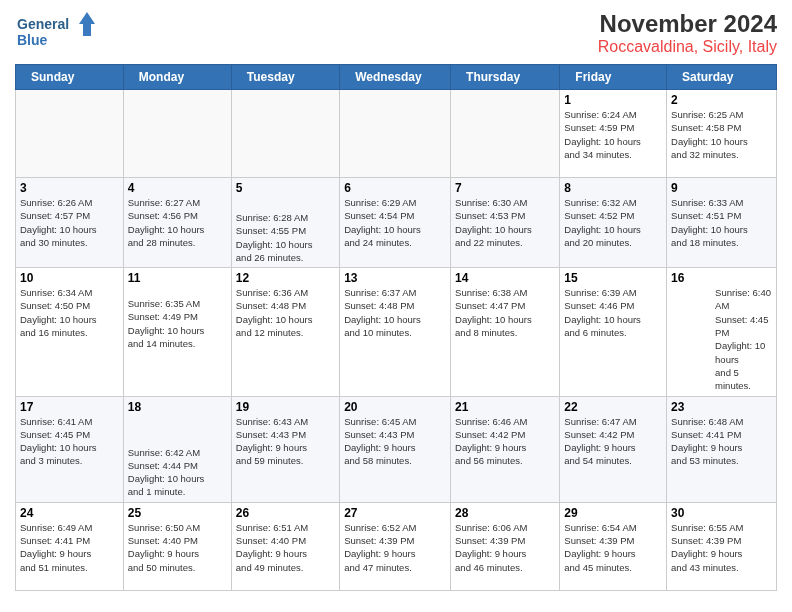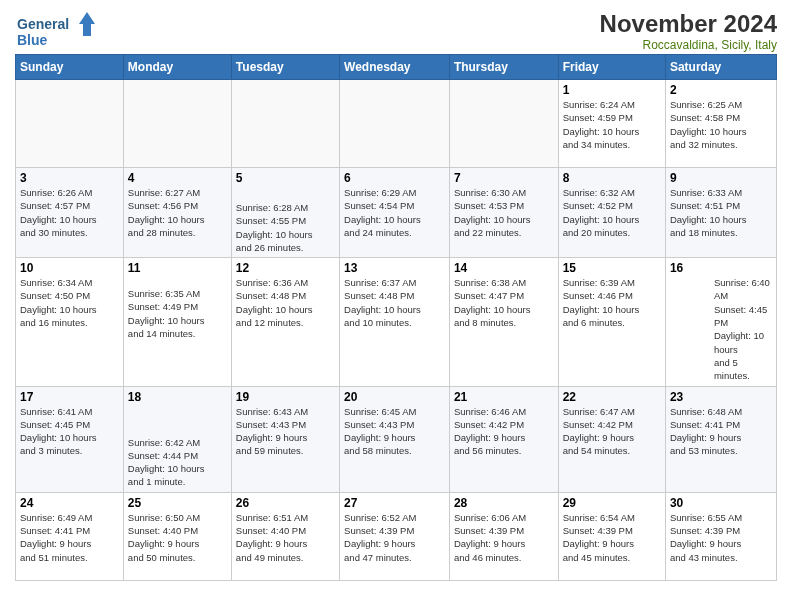--- a/index.html
+++ b/index.html
@@ -13,48 +13,48 @@
     .page {
       width: 792px;
       height: 612px;
       background: #fff;
       padding: 10px 15px;
     }
     .header {
       display: flex;
       justify-content: space-between;
       align-items: flex-start;
-      margin-bottom: 0;
+      margin-bottom: 8px;
     }
     .logo {
       display: flex;
       align-items: center;
     }
     .title-block {
       text-align: right;
     }
     .month-title {
       font-size: 24px;
       font-weight: bold;
       color: #333;
     }
     .location {
-      font-size: 12px;
-      color: #4d7c0f;
+      font-size: 16px;
+      color: #ef4444;
     }
     .calendar {
       width: 100%;
       border-collapse: collapse;
     }
     .calendar th {
       background: #3373b5;
       color: #fff;
       font-size: 12px;
       font-weight: bold;
-      padding: 5px 4px;
+      padding: 5px 15px;
       text-align: left;
       border: 1px solid #2a5f9a;
     }
     .calendar td {
       vertical-align: top;
       border: 1px solid #ccc;
       padding: 3px 4px;
       font-size: 9.5px;
       width: 113px;
       height: 88px;

